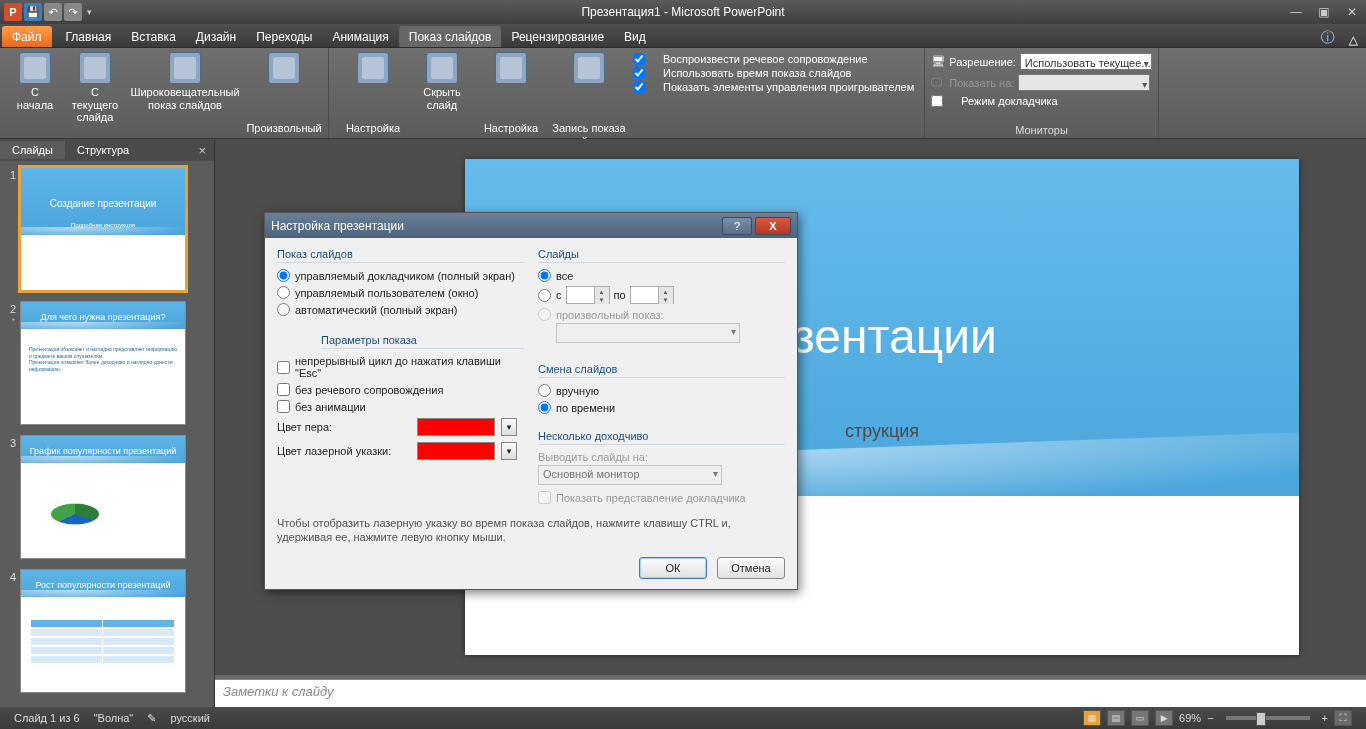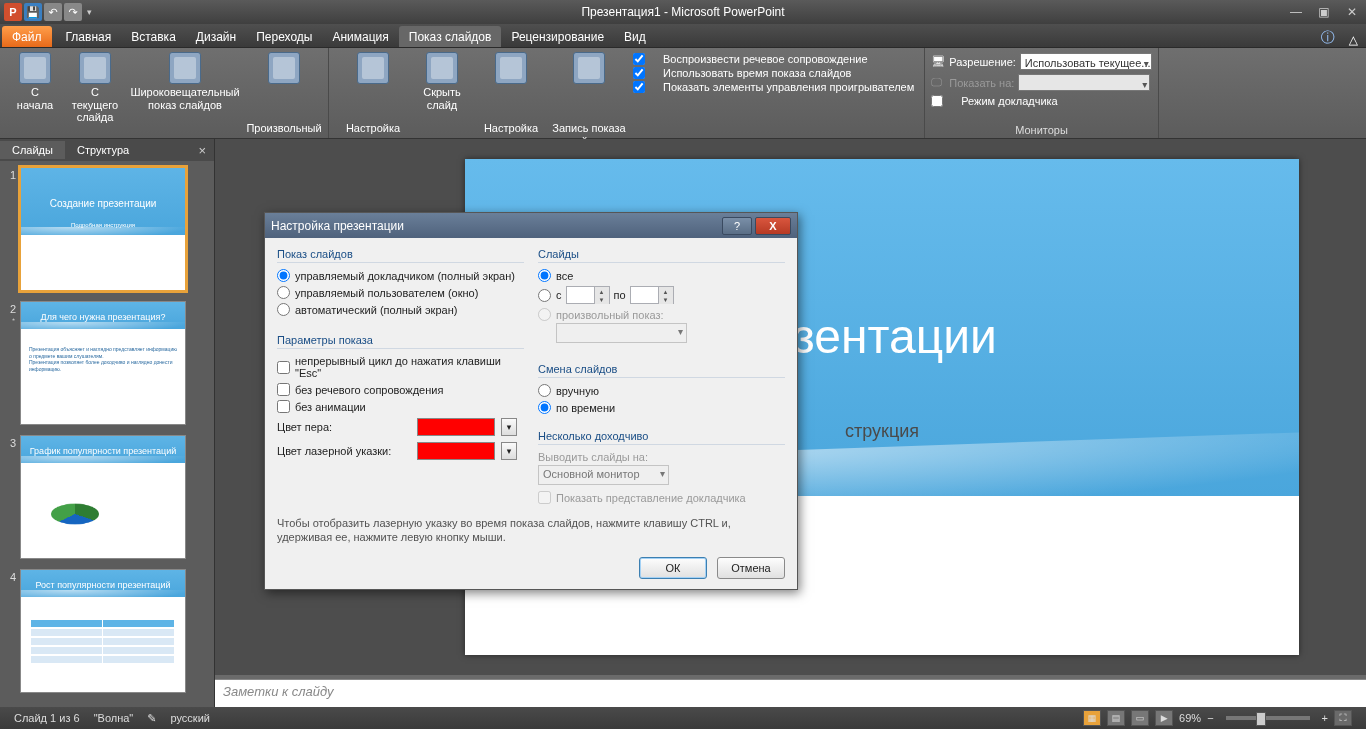--- a/index.html
+++ b/index.html
@@ -94,21 +94,21 @@
 .dlg-body { padding: 6px 12px 10px; }
 .dlg-cols { display: flex; gap: 14px; }
 .dlg-col { flex: 1; }
 .grp-title { color: #1a4e86; padding: 4px 0 2px; border-bottom: 1px solid #d0d8e2; margin-bottom: 4px; }
 .radio-row, .chk-row { display: flex; align-items: center; gap: 5px; padding: 2px 0; }
 .radio-row input, .chk-row input { margin: 0; }
 .disabled { color: #9a9a9a; }
 .inline-field { display: flex; align-items: center; gap: 4px; padding: 2px 0; }
 .spin { width: 44px; height: 18px; border: 1px solid #abadb3; background: #fff; position: relative; }
 .spin::after { content:'▲\A▼'; white-space:pre; position:absolute; right:0; top:0; width:14px; height:100%; font-size:6px; line-height:8px; background:#e6e6e6; border-left:1px solid #abadb3; text-align:center; color:#555; padding-top:1px;}
-.combo-dis { width: 131px; height: 20px; border: 1px solid #c4c4c4; background: #efefef; position: relative; color:#777; padding:2px 4px; }
+.combo-dis { width: 184px; height: 20px; border: 1px solid #c4c4c4; background: #efefef; position: relative; color:#777; padding:2px 4px; }
 .combo-dis::after { content:'▾'; position:absolute; right:3px; top:2px; font-size:10px; }
 .color-row { display: flex; align-items: center; gap: 6px; padding: 3px 0; }
 .color-lbl { width: 134px; }
 .color-swatch { width: 78px; height: 18px; border: 1px solid #888; background: #ff0000; }
 .color-dd { width: 16px; height: 18px; border: 1px solid #888; background: linear-gradient(#fafafa, #ddd); display:flex; align-items:center; justify-content:center; font-size:9px; cursor:pointer; }
 .dlg-hint { color: #525252; padding: 10px 0 8px; line-height: 1.3; }
 .dlg-footer { display: flex; justify-content: flex-end; gap: 10px; padding-top: 4px; }
 .dlg-btn { min-width: 68px; height: 22px; border: 1px solid #8a8a8a; border-radius: 3px; background: linear-gradient(#fdfdfd, #e0e0e0); display: flex; align-items: center; justify-content: center; cursor: pointer; }
 .dlg-btn.default { border: 1px solid #3c7fb1; box-shadow: 0 0 0 1px #a3d1f5 inset; }
 </style>
@@ -353,21 +353,21 @@
           </label>
         <label class="radio-row">
             <input type="radio" name="st" style="">
             <span>управляемый пользователем (окно)</span>
           </label>
         <label class="radio-row">
             <input type="radio" name="st" style="">
             <span>автоматический (полный экран)</span>
           </label>
 
-        <div class="grp-title" style="margin-top:12px;">Параметры показа</div>
+        <div class="grp-title" style="margin-top:12px;margin-left:44px;">Параметры показа</div>
         <label class="chk-row">
             <input type="checkbox" style="">
             <span>непрерывный цикл до нажатия клавиши "Esc"</span>
           </label>
         <label class="chk-row">
             <input type="checkbox" style="">
             <span>без речевого сопровождения</span>
           </label>
         <label class="chk-row">
             <input type="checkbox" style="">

